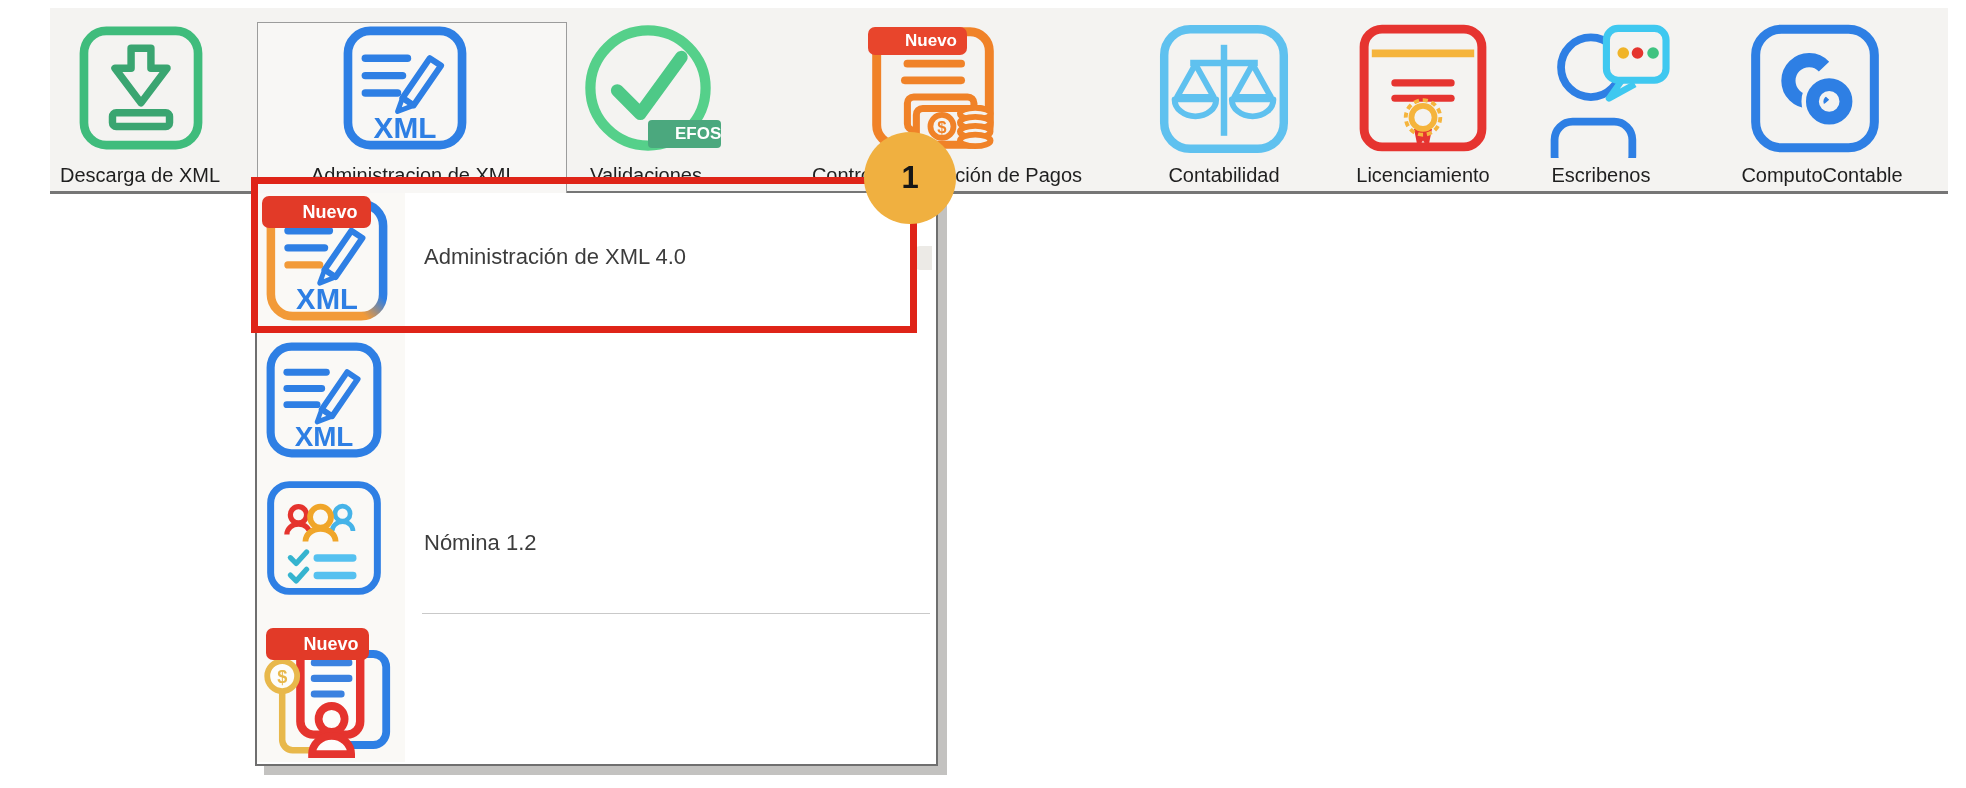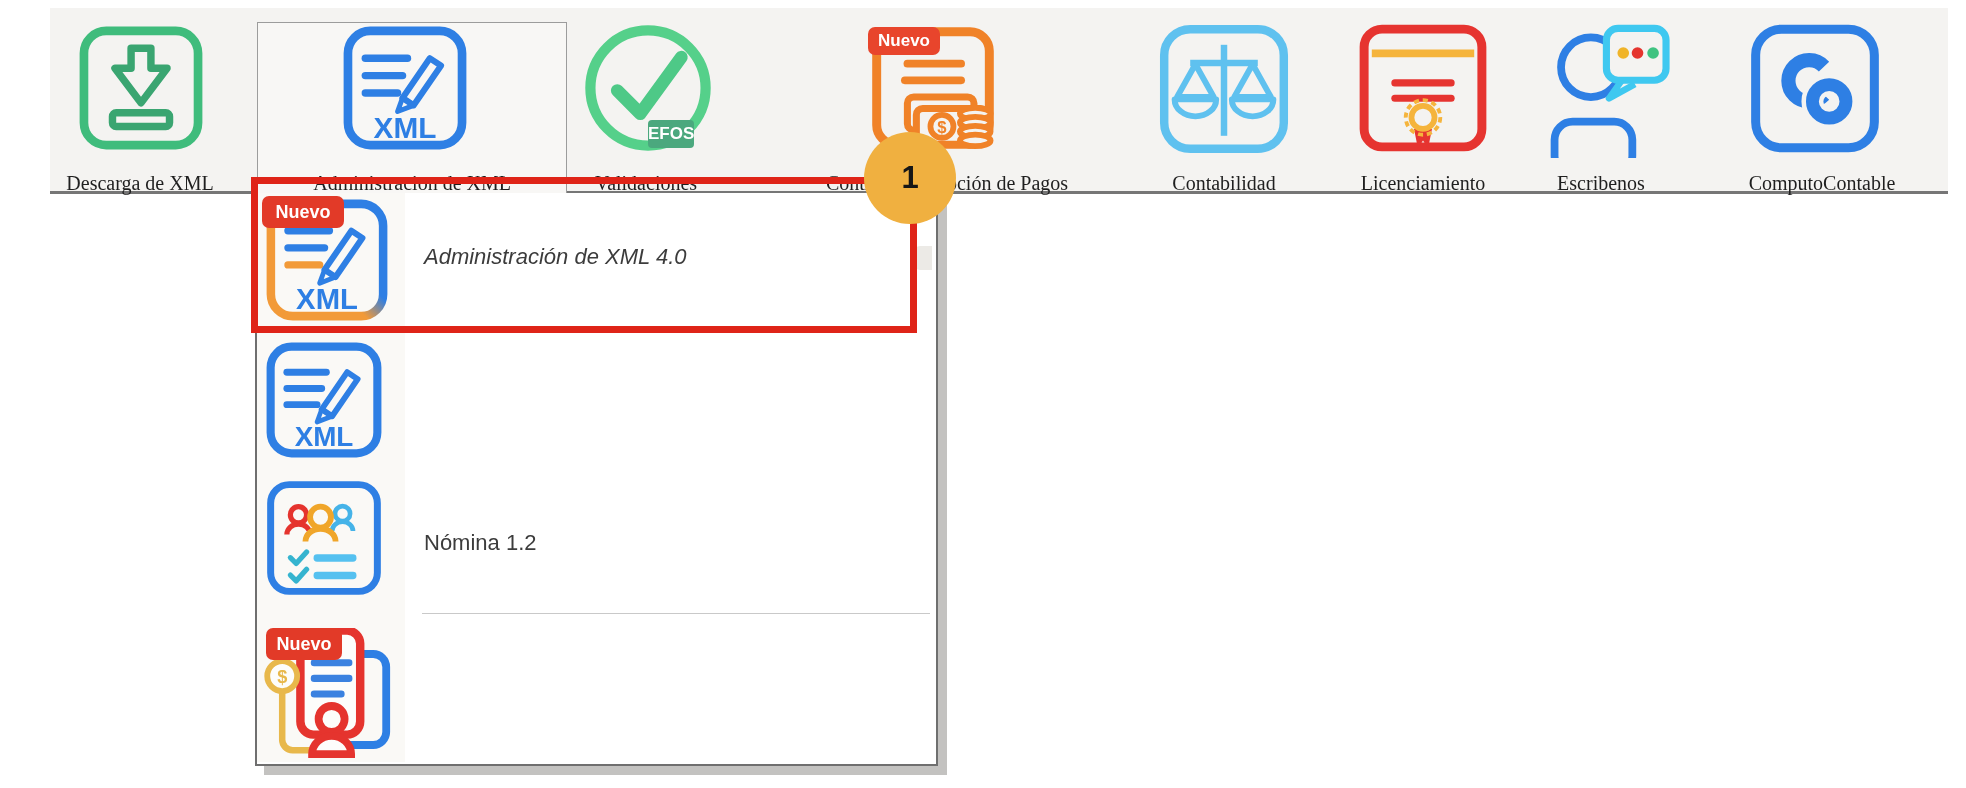--- a/index.html
+++ b/index.html
@@ -1,23 +1,23 @@
 <!DOCTYPE html>
 <html><head>
 <meta charset="utf-8">
 <style>
   html,body{margin:0;padding:0;background:#ffffff;}
   body{font-family:"Liberation Sans",sans-serif;}
   #screen{position:relative;width:1966px;height:788px;background:#ffffff;overflow:hidden;}
   .abs{position:absolute;}
   
   #toolbar{left:50px;top:8px;width:1898px;height:183px;background:#f4f3f1;border-bottom:3px solid #767676;}
-  .tb-label{top:170px;height:26px;font-size:20px;color:#1f1f1f;text-align:center;white-space:nowrap;line-height:26px;font-family:Liberation Serif, serif;}
+  .tb-label{top:162px;height:26px;font-size:20px;color:#1f1f1f;text-align:center;white-space:nowrap;line-height:26px;}
   .tb-btnbox{left:257px;top:22px;width:308px;height:172px;background:#f8f7f5;border:1px solid #9c9c9c;border-bottom:none;}
-  .badge{color:#fff;font-weight:bold;text-align:center;white-space:nowrap;}
+  .badge{color:#fff;font-weight:bold;text-align:center;white-space:nowrap;padding-left:27px;}
   .nuevo{background:#e23a28;border-radius:7px;font-size:17px;line-height:28px;height:28px;}
   .efos{background:#4ba87e;border-radius:4px;font-size:17px;line-height:28px;height:28px;}
   
   #menu-panel{left:255px;top:193px;width:679px;height:571px;background:#ffffff;border:2px solid #6f6f6f;border-top:none;box-shadow:9px 9px 0 #c3c2c0;}
   #icon-col{left:0;top:0;width:148px;height:569px;background:#faf9f6;}
   .menu-label{font-size:22px;color:#3c3c3c;white-space:nowrap;height:30px;line-height:30px;}
   .separator{height:1px;background:#c9c9c9;}
   
   #annot-rect{left:251px;top:177px;width:652px;height:142px;border:7px solid #df2418;background:transparent;}
   #annot-circle{left:864px;top:132px;width:92px;height:92px;border-radius:50%;background:#f0b040;color:#161616;font-size:31px;font-weight:bold;text-align:center;line-height:92px;}
@@ -166,21 +166,21 @@
       <rect x="4" y="4" width="92" height="92" rx="18" stroke="url(#gradOB)" stroke-width="7"></rect>
       <line x1="18" y1="26" x2="52" y2="26" stroke="#2e7fe4" stroke-width="6" stroke-linecap="round"></line>
       <line x1="18" y1="40" x2="48" y2="40" stroke="#2e7fe4" stroke-width="6" stroke-linecap="round"></line>
       <line x1="18" y1="54" x2="44" y2="54" stroke="#f29a38" stroke-width="6" stroke-linecap="round"></line>
       <path d="M48,58 L70,26 l9,6 L57,64 z" stroke="#2e7fe4" stroke-width="5" stroke-linejoin="round"></path>
       <path d="M48,58 l9,6 -13,5 z" stroke="#2e7fe4" stroke-width="4" stroke-linejoin="round"></path>
       <text x="50" y="90" text-anchor="middle" font-size="24" font-weight="bold" fill="#2e7fe4" font-family="Liberation Sans, sans-serif">XML</text>
     </svg>
   </div>
   <div class="abs badge nuevo" style="left:262px;top:196px;width:82px;height:32px;line-height:32px;font-size:18px;">Nuevo</div>
-  <div class="abs menu-label" style="left:424px;top:242px;font-style:italic;">Administración de XML 4.0</div>
+  <div class="abs menu-label" style="left:424px;top:242px;">Administración de XML 4.0</div>
 
   <div class="abs" style="left:257px;top:333px;width:675px;height:137px;"></div>
   <div class="abs" style="left:266px;top:338px;width:116px;height:124px;">
     <svg width="116" height="124" viewBox="0 0 100 100" fill="none">
       <rect x="4" y="4" width="92" height="92" rx="18" stroke="#2e7fe4" stroke-width="7"></rect>
       <line x1="18" y1="26" x2="52" y2="26" stroke="#2e7fe4" stroke-width="6" stroke-linecap="round"></line>
       <line x1="18" y1="40" x2="48" y2="40" stroke="#2e7fe4" stroke-width="6" stroke-linecap="round"></line>
       <line x1="18" y1="54" x2="44" y2="54" stroke="#2e7fe4" stroke-width="6" stroke-linecap="round"></line>
       <path d="M48,58 L70,26 l9,6 L57,64 z" stroke="#2e7fe4" stroke-width="5" stroke-linejoin="round"></path>
       <path d="M48,58 l9,6 -13,5 z" stroke="#2e7fe4" stroke-width="4" stroke-linejoin="round"></path>

